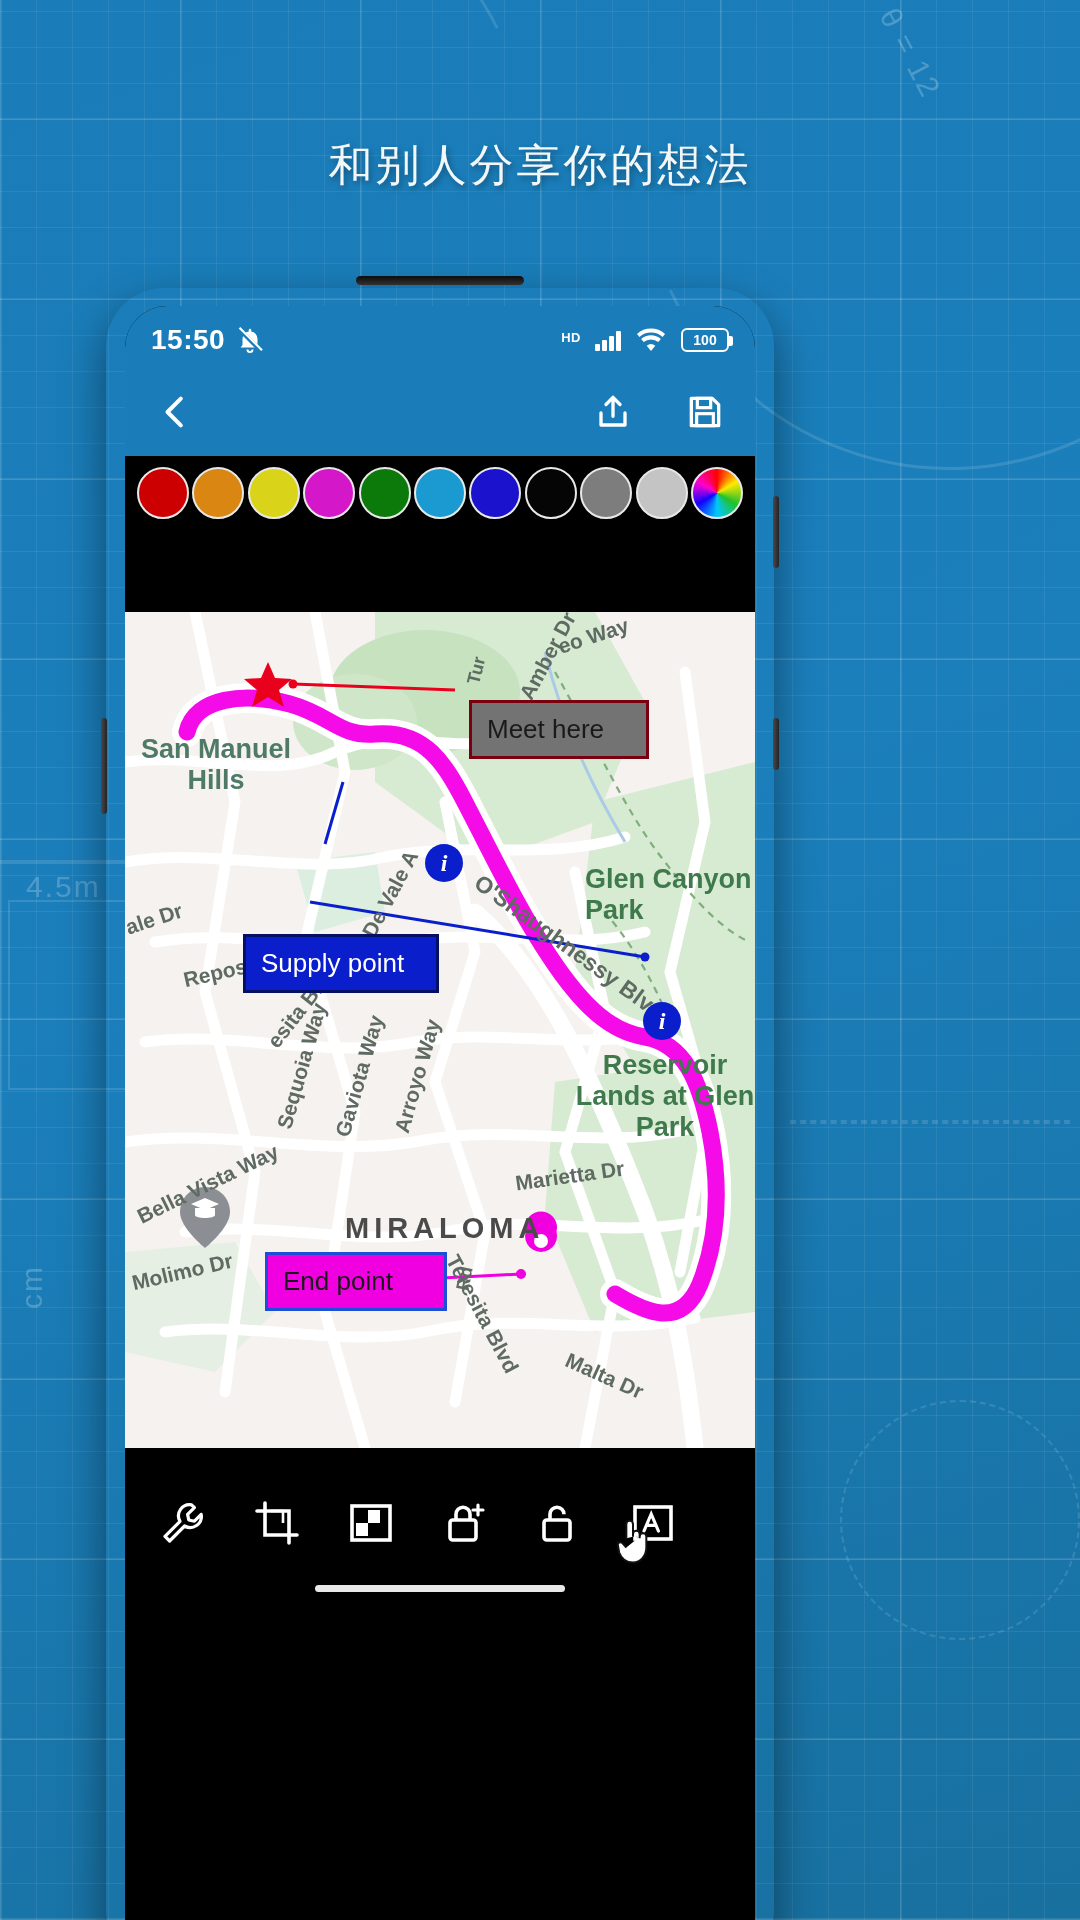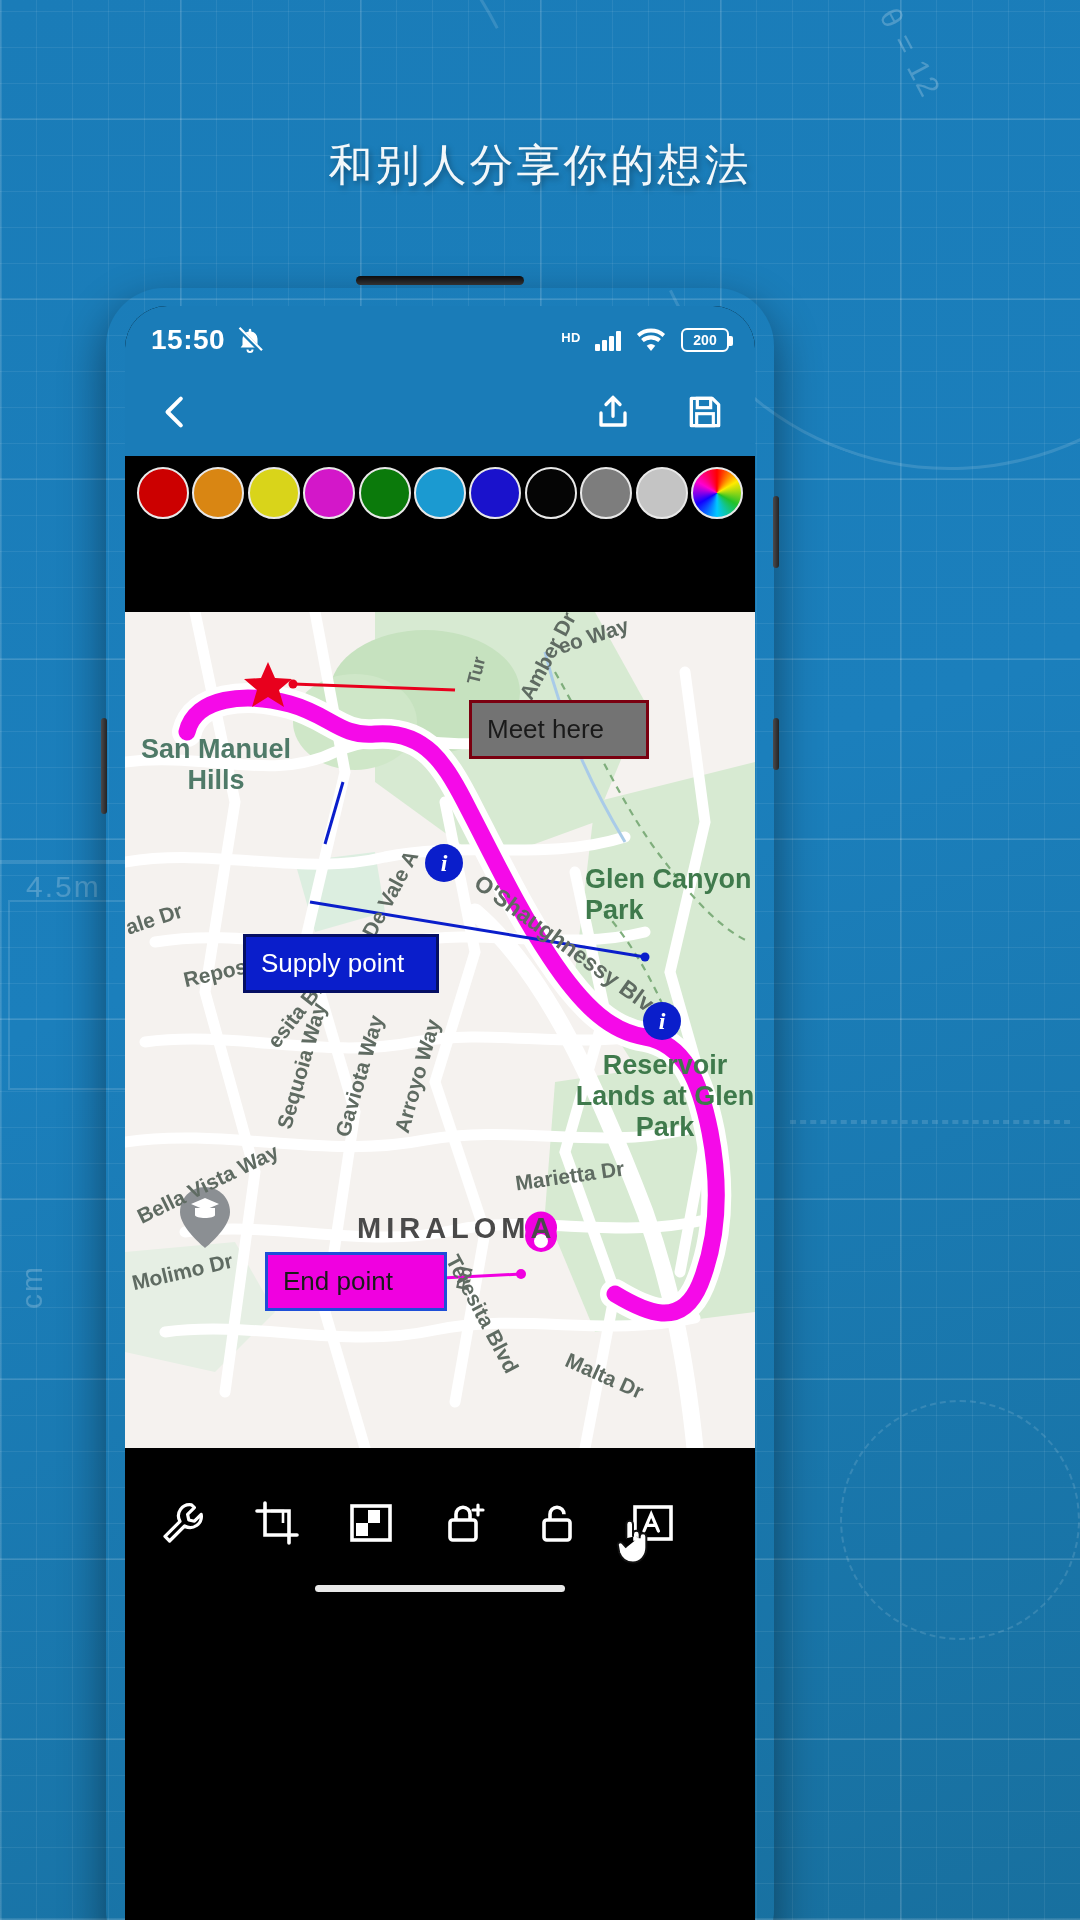--- a/index.html
+++ b/index.html
@@ -210,21 +210,21 @@
             <i></i>
             <i></i>
             <i></i>
           </span>
         <svg style="width:32px;height:26px" viewBox="0 0 24 20">
           <path d="M12 18.5l-3.3-4.1a5.3 5.3 0 0 1 6.6 0L12 18.5z" fill="#fff"></path>
           <path d="M4.4 9.2a11.7 11.7 0 0 1 15.2 0l-2 2.4a8.6 8.6 0 0 0-11.2 0l-2-2.4z" fill="#fff"></path>
           <path d="M1.2 5.3a16.4 16.4 0 0 1 21.6 0l-1.9 2.3a13.4 13.4 0 0 0-17.8 0L1.2 5.3z" fill="#fff"></path>
         </svg>
         <span id="battery">
-          <span>200</span>
+          <span>100</span>
         </span>
       </div>
     </div>
 
     <div id="appbar">
       <svg class="tb-icon" viewBox="0 0 24 24">
         <path d="M15.5 4L7.5 12l8 8" stroke="#fff" stroke-width="2.4" fill="none" stroke-linecap="round" stroke-linejoin="round"></path>
       </svg>
       <div id="appbar-right">
         <svg class="tb-icon" viewBox="0 0 24 24">
@@ -315,21 +315,21 @@
         <path d="M416 640 a16 16 0 1 1 0.1 0 M416 640 l-11 -13 a16 16 0 1 1 22 0 z" fill="#f000e0"></path>
         <circle cx="416" cy="629" r="7" fill="#ffffff"></circle>
 
         <path d="M55 600 c0 -14 11 -25 25 -25 s25 11 25 25 c0 16 -25 36 -25 36 s-25 -20 -25 -36z" fill="#8b8f93"></path>
         <path d="M80 586 l-14 6 14 6 14 -6z M70 596 v7 c0 4 20 4 20 0 v-7" fill="#fff"></path>
       </svg>
 
       <div class="maplabel hill" style="left:6px; top:122px; width:170px; white-space:normal; text-align:center;">San Manuel Hills</div>
       <div class="maplabel park" style="left:460px; top:252px; width:175px; white-space:normal; text-align:left;">Glen Canyon Park</div>
       <div class="maplabel park" style="left:450px; top:438px; width:180px; white-space:normal; text-align:center;">Reservoir Lands at Glen Park</div>
-      <div class="maplabel hood" style="left:232px; top:600px;">MIRALOMA</div>
+      <div class="maplabel hood" style="left:220px; top:600px;">MIRALOMA</div>
 
       <div class="maplabel" style="left:432px; top:12px; transform:rotate(-18deg);">eo Way</div>
       <div class="maplabel" style="left:375px; top:32px; transform:rotate(-62deg);">Amber Dr</div>
       <div class="maplabel" style="left:338px; top:48px; transform:rotate(-76deg); font-size:18px;">Tur</div>
       <div class="maplabel" style="left:218px; top:270px; transform:rotate(-62deg);">De Vale A</div>
       <div class="maplabel" style="left:58px; top:348px; transform:rotate(-13deg);">Reposa</div>
       <div class="maplabel" style="left:0px; top:295px; transform:rotate(-18deg);">ale Dr</div>
       <div class="maplabel" style="left:330px; top:322px; transform:rotate(36deg); font-size:23px;">O'Shaughnessy Blvd</div>
       <div class="maplabel" style="left:128px; top:382px; transform:rotate(-52deg);">esita Blvd</div>
       <div class="maplabel" style="left:212px; top:345px; transform:rotate(-58deg); font-size:18px;">a Dr</div>

